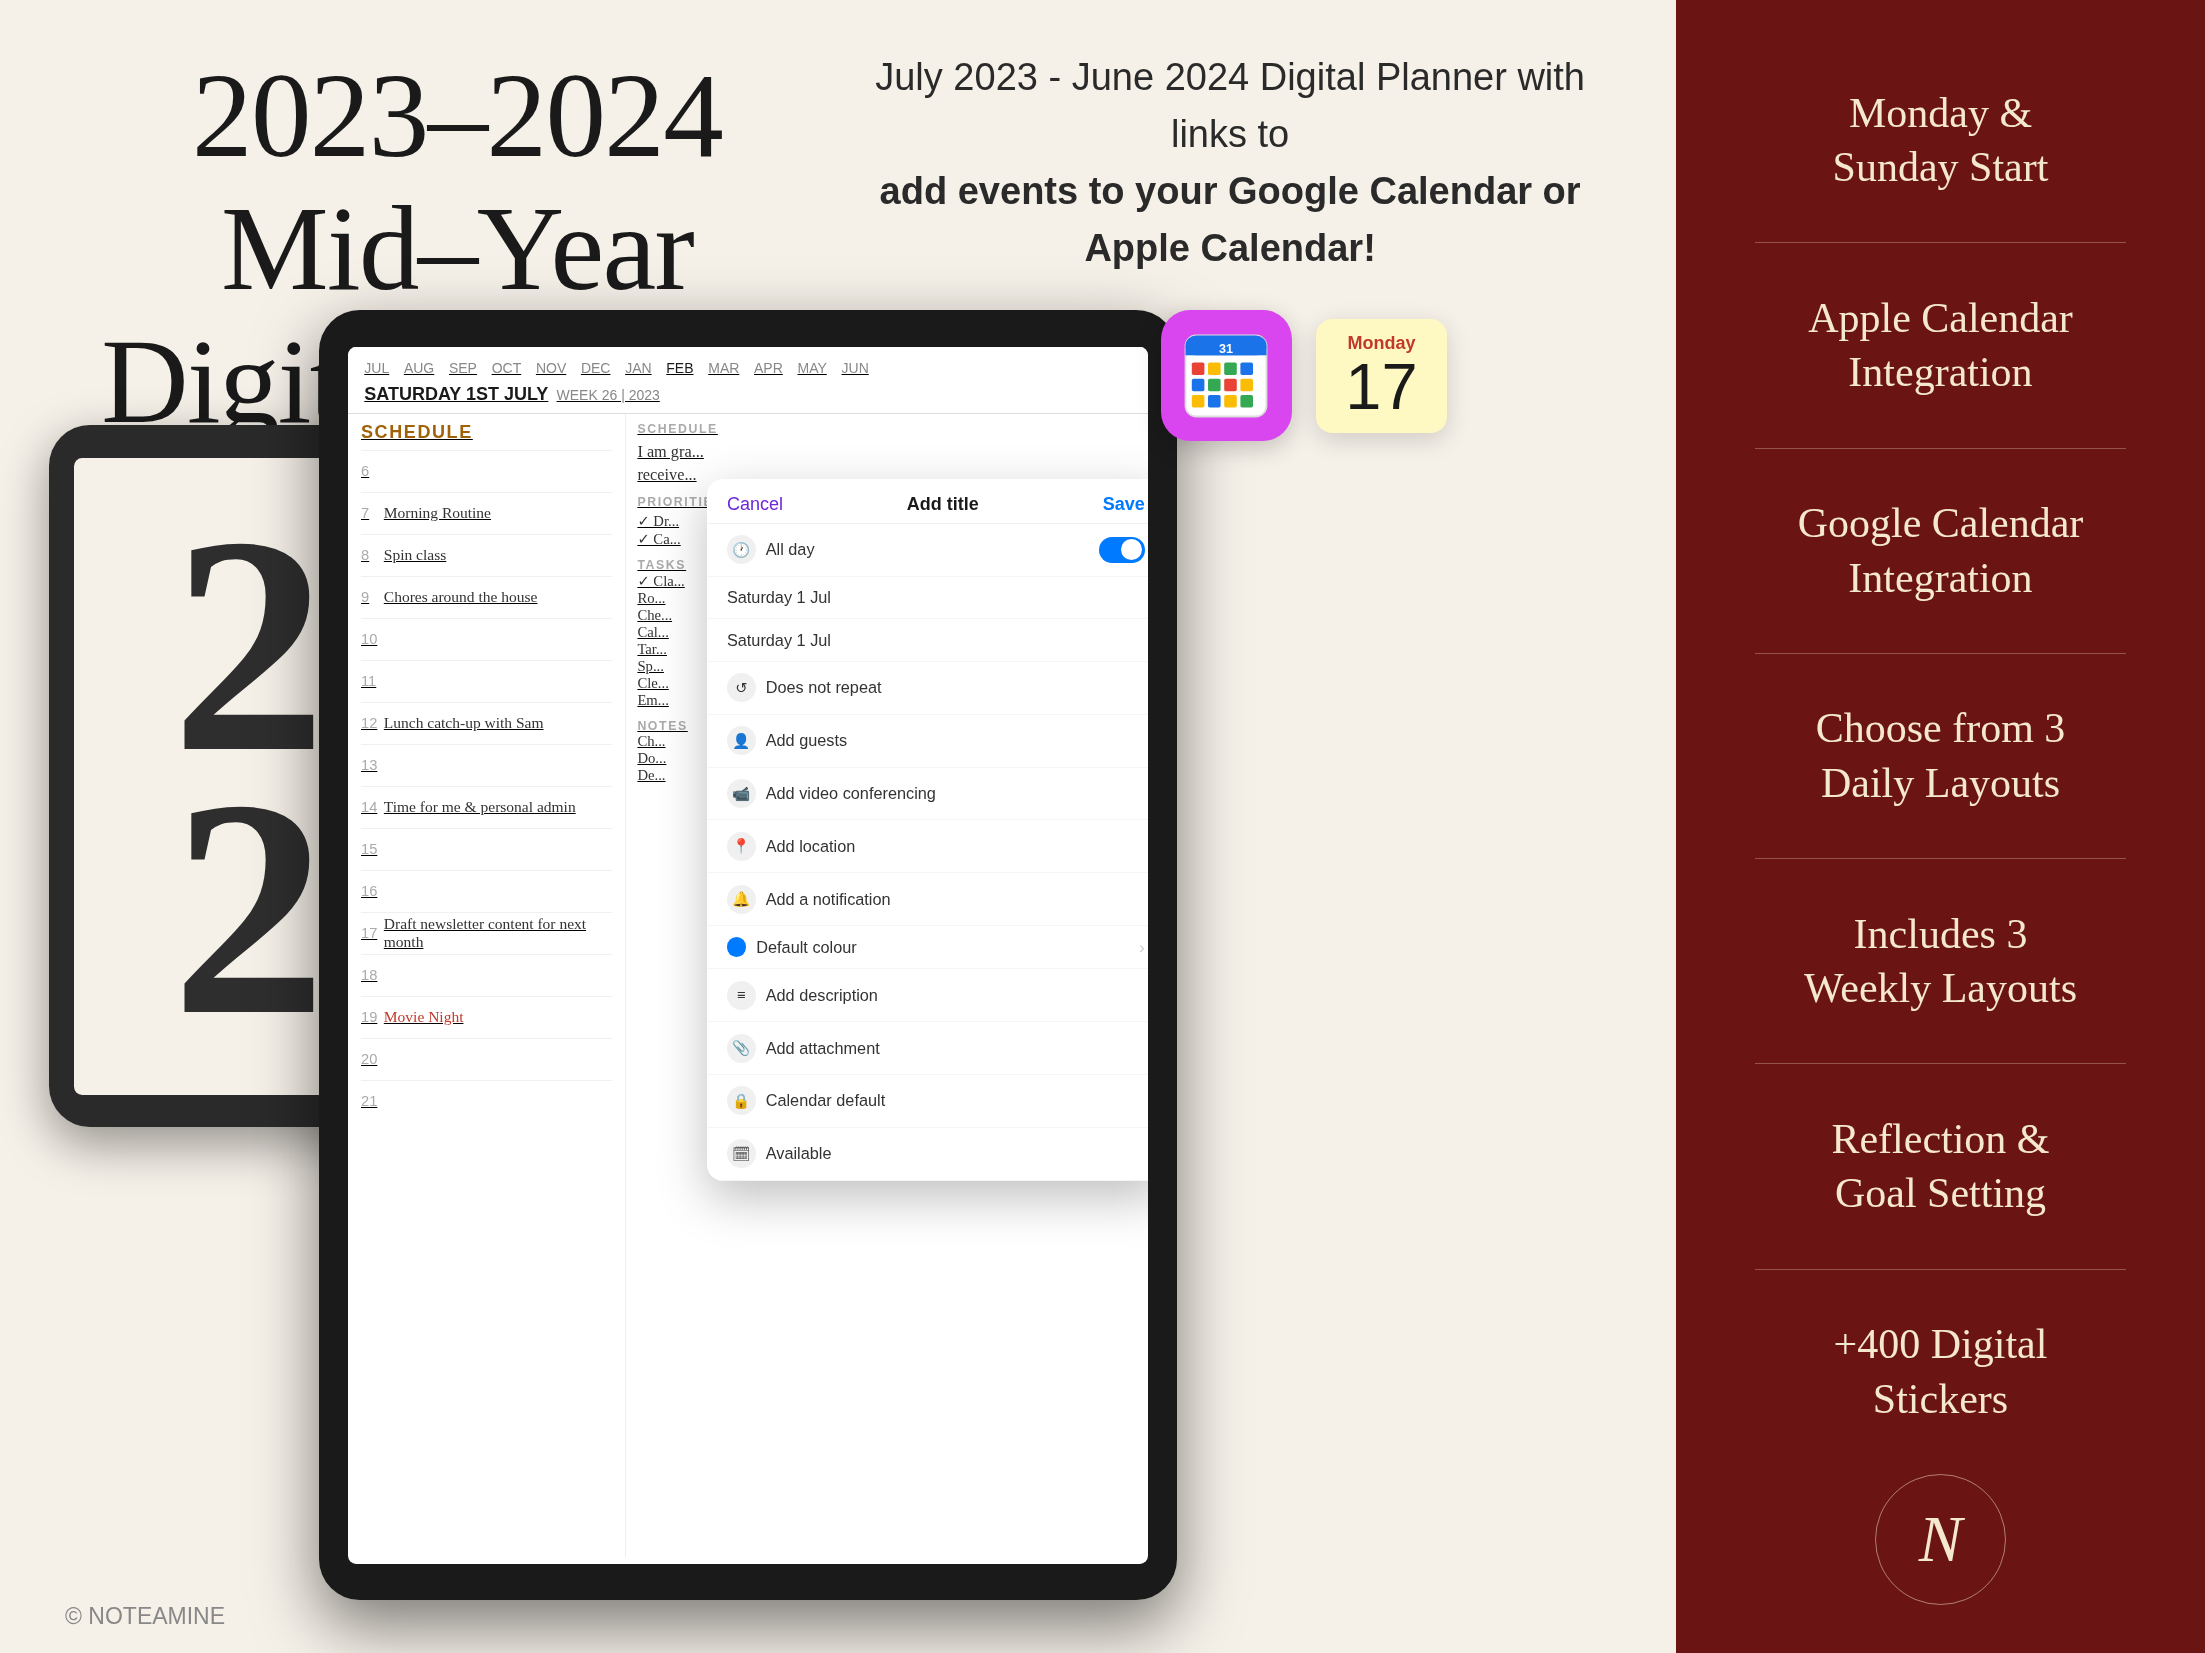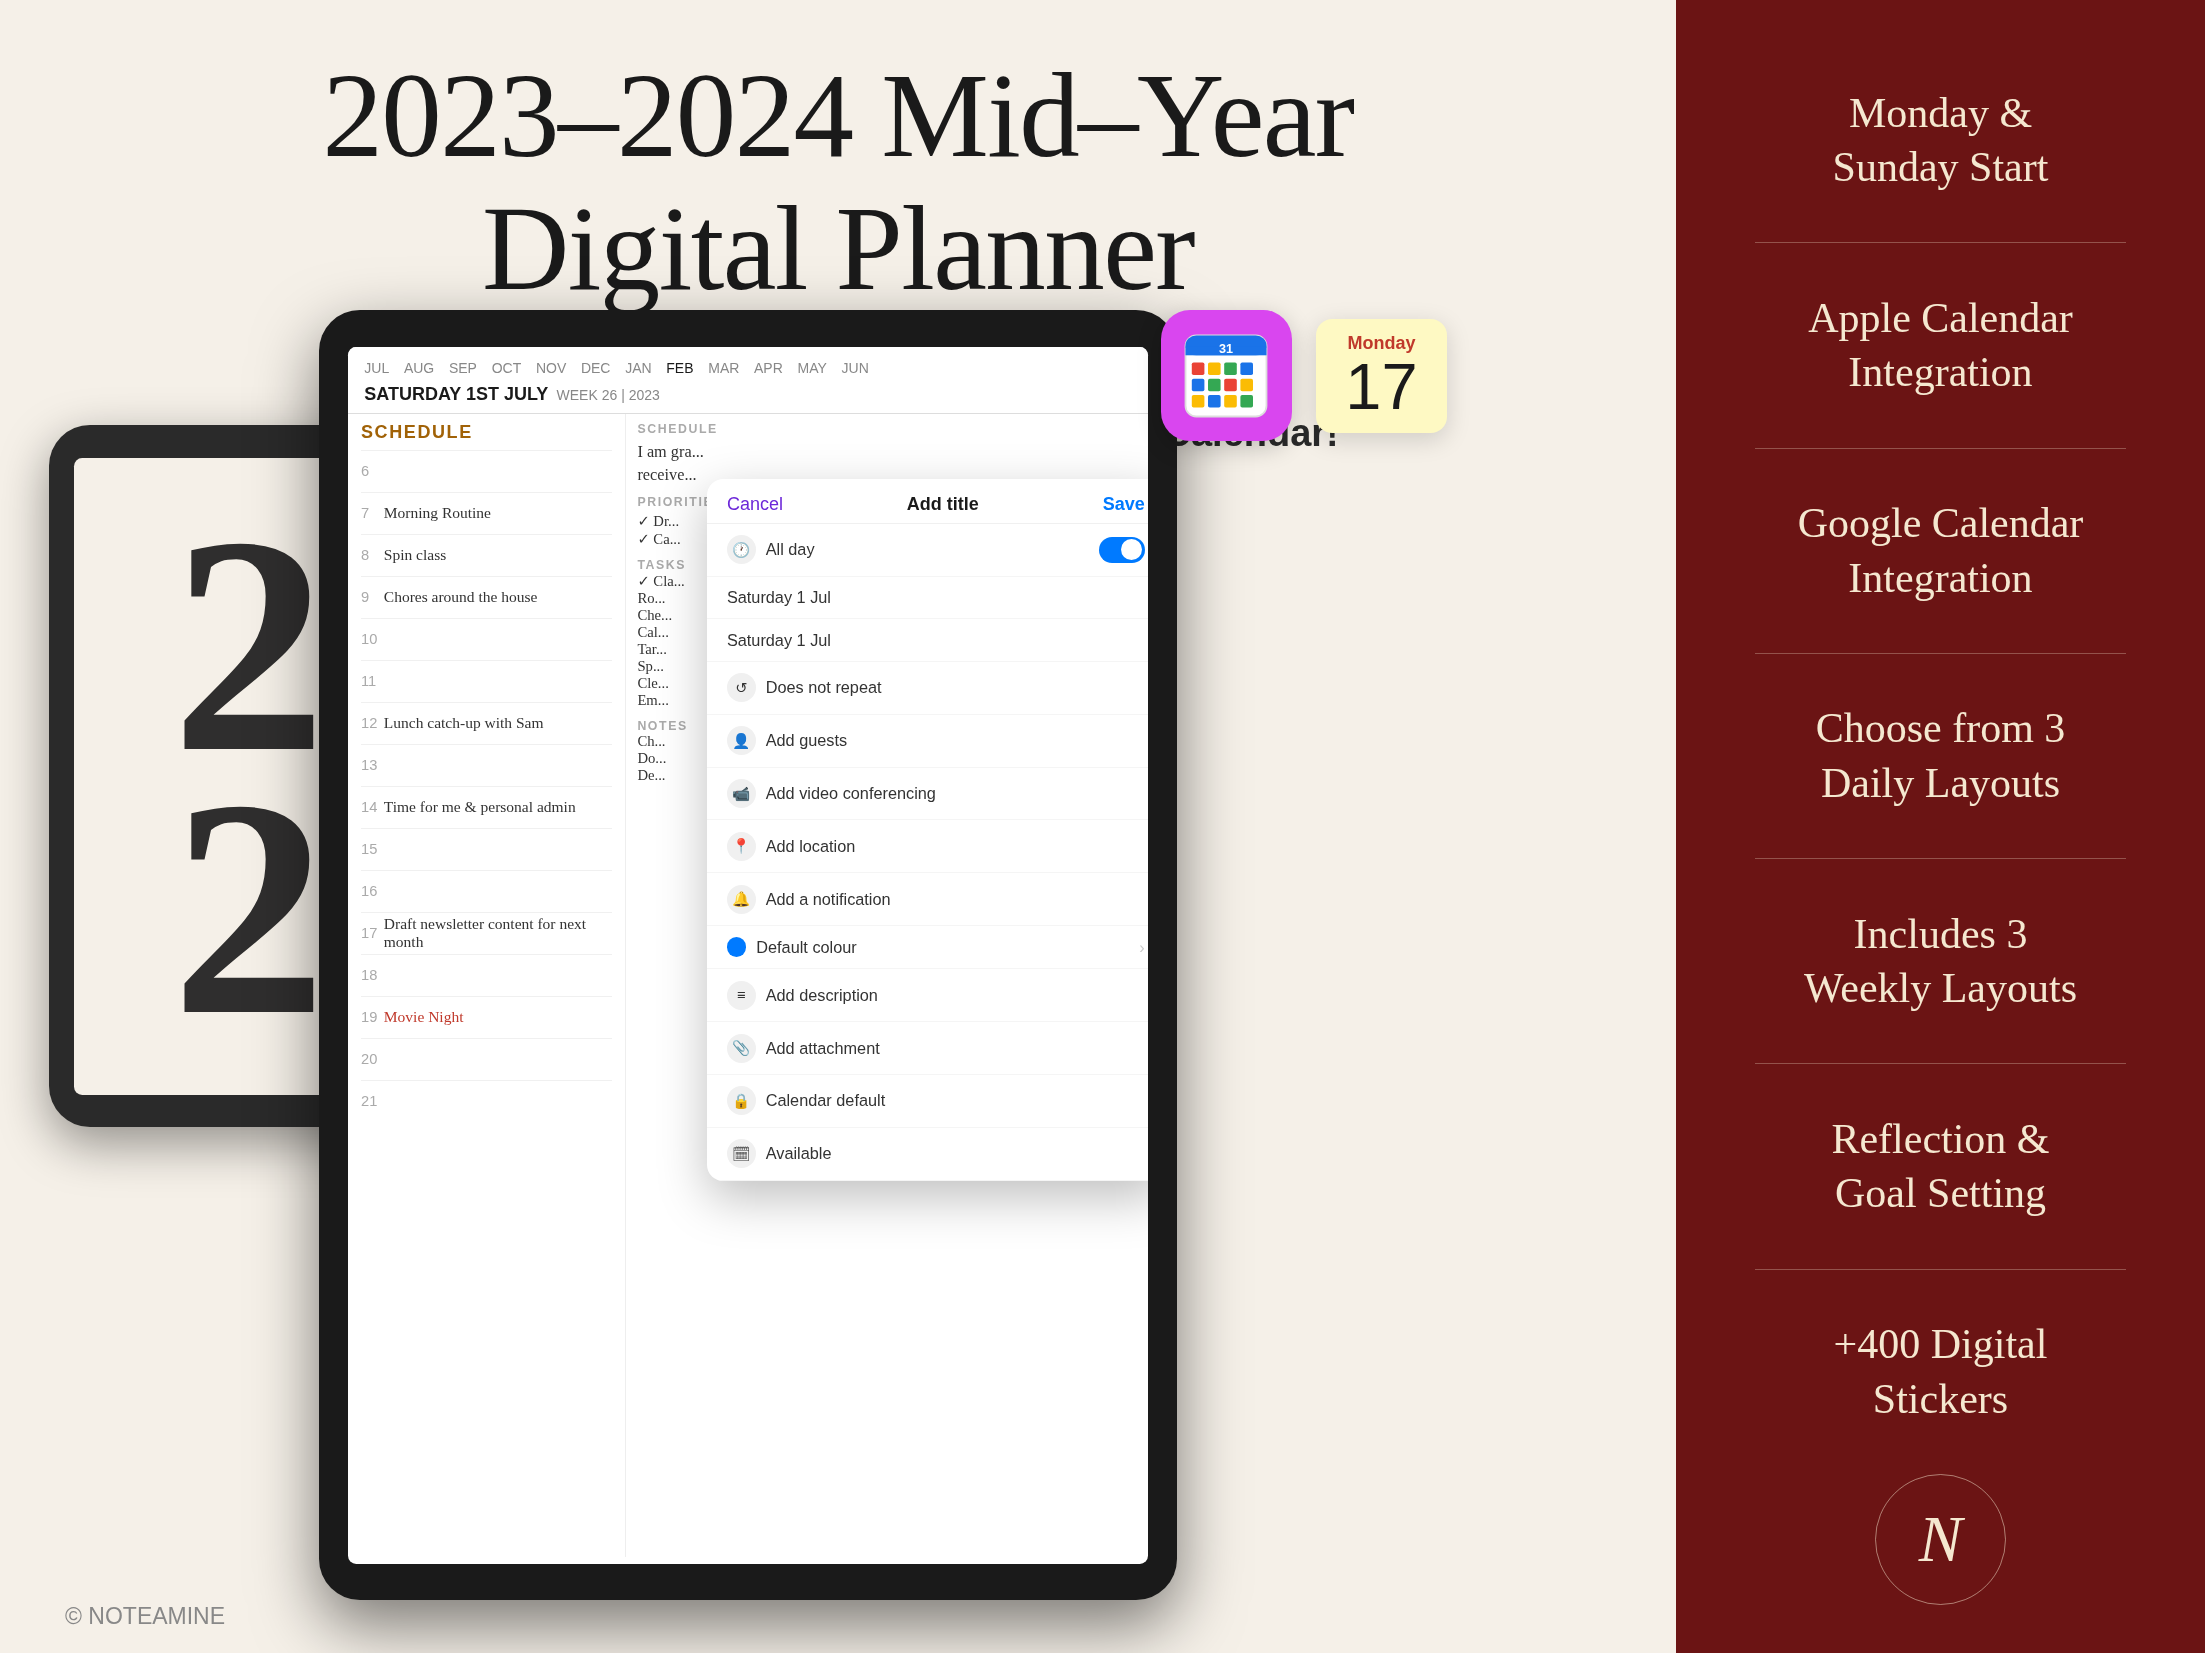--- a/index.html
+++ b/index.html
@@ -11,22 +11,22 @@
       overflow: hidden;
     }
 
     
     .left-panel {
       width: 1676px;
       height: 1654px;
       background: #f5f0e8;
       position: relative;
       display: flex;
-      flex-direction: column;
-      align-items: center;
+      flex-direction: row;
+      align-items: flex-start;
       padding: 49px 65px 33px;
     }
 
     .main-title {
       font-size: 121px;
       font-weight: 400;
       color: #1a1a1a;
       text-align: center;
       line-height: 1.1;
       margin-bottom: 33px;
@@ -108,20 +108,21 @@
       box-shadow: 0 24.5px 65px rgba(0,0,0,0.5);
     }
 
     .tablet-front-screen {
       width: 800px;
       height: 1217px;
       background: white;
       border-radius: 8.2px;
       overflow: hidden;
       position: relative;
+      text-decoration: underline;
     }
 
     
     .planner-header {
       background: white;
       padding: 13px 16.3px 8.2px;
       border-bottom: 0.8px solid #ddd;
     }
 
     .month-tabs {

